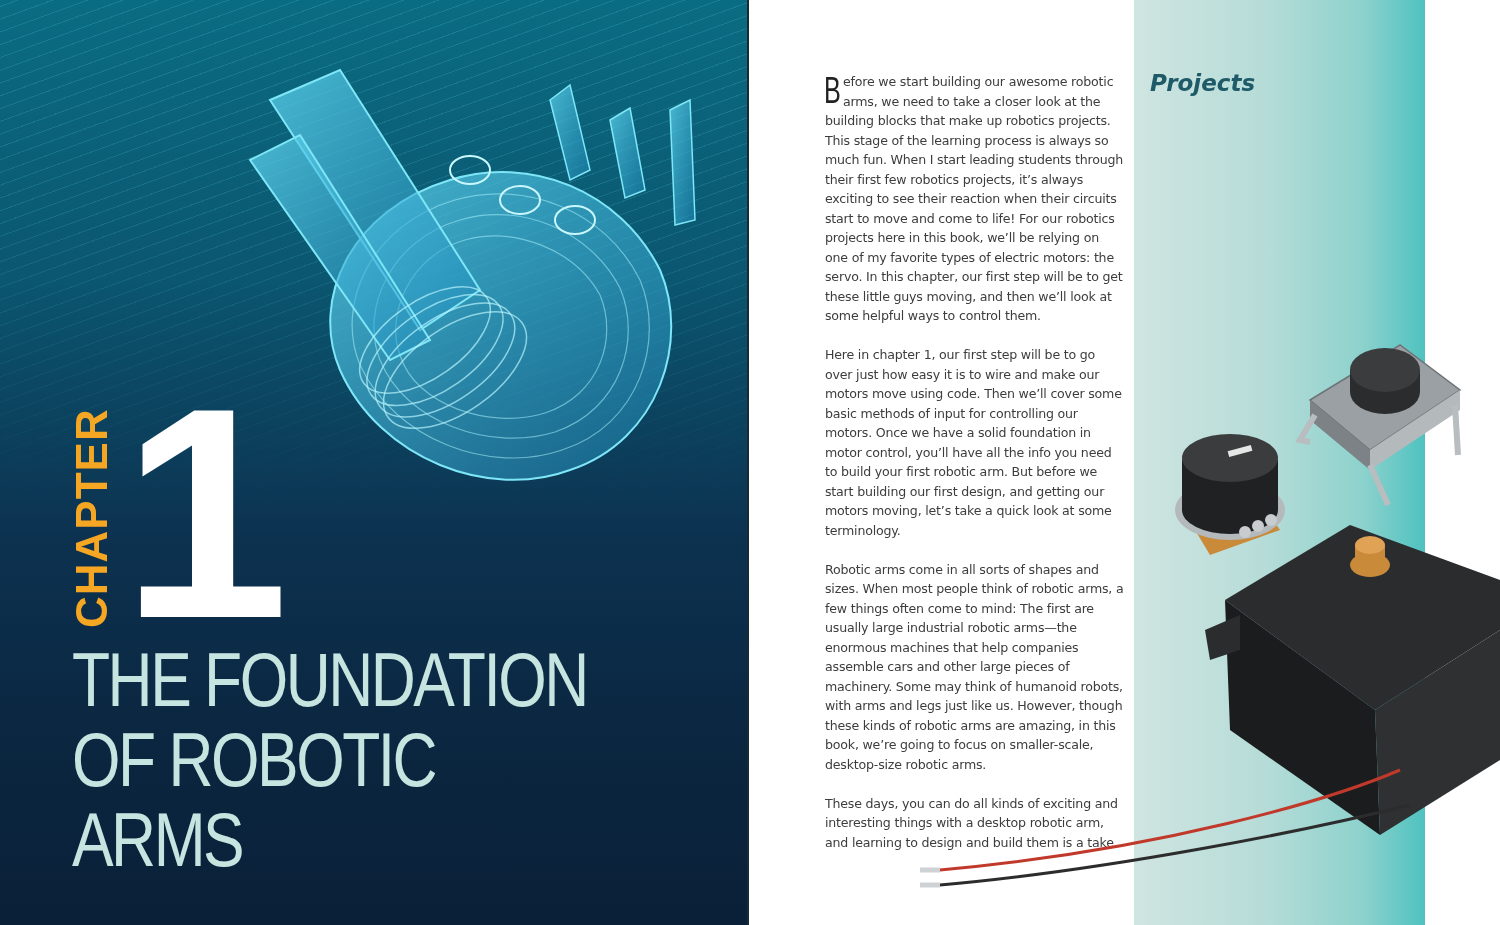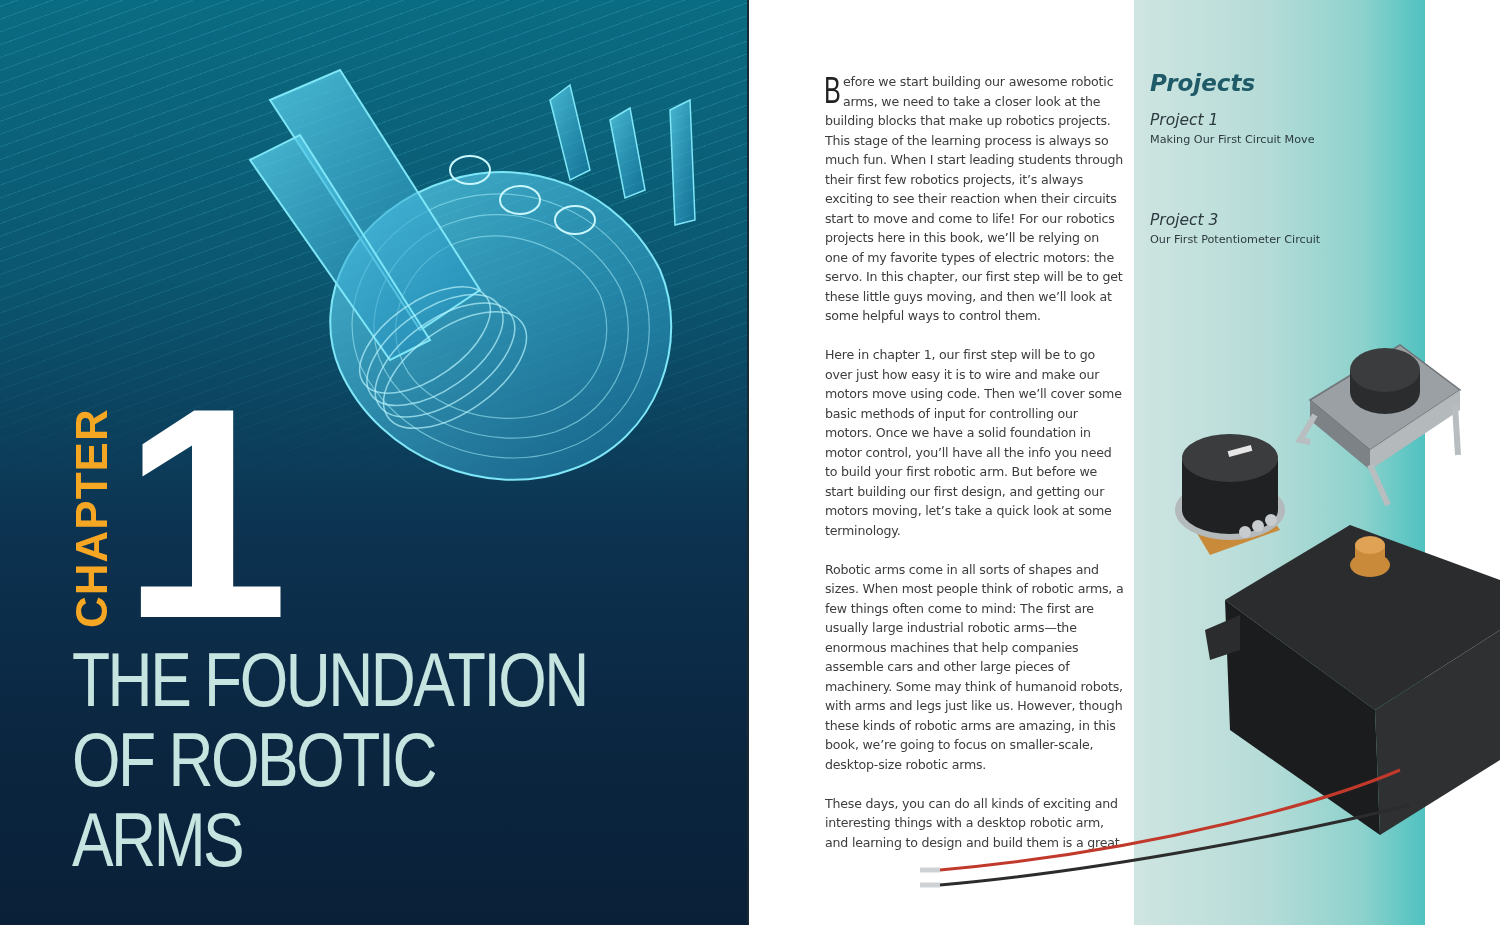--- a/index.html
+++ b/index.html
@@ -131,33 +131,25 @@
   </div>
 </div>
 
 <div class="right-page">
   <div class="body-text">
     <p>
       <span class="drop-cap">B</span><span>efore we start building our awesome robotic arms, we need to take a closer look at the building blocks that make up robotics projects. This stage of the learning process is always so much fun. When I start leading students through their first few robotics projects, it’s always exciting to see their reaction when their circuits start to move and come to life! For our robotics projects here in this book, we’ll be relying on one of my favorite types of electric motors: the servo. In this chapter, our first step will be to get these little guys moving, and then we’ll look at some helpful ways to control them.</span>
     </p>
     <p>Here in chapter 1, our first step will be to go over just how easy it is to wire and make our motors move using code. Then we’ll cover some basic methods of input for controlling our motors. Once we have a solid foundation in motor control, you’ll have all the info you need to build your first robotic arm. But before we start building our first design, and getting our motors moving, let’s take a quick look at some terminology.</p>
     <p>Robotic arms come in all sorts of shapes and sizes. When most people think of robotic arms, a few things often come to mind: The first are usually large industrial robotic arms—the enormous machines that help companies assemble cars and other large pieces of machinery. Some may think of humanoid robots, with arms and legs just like us. However, though these kinds of robotic arms are amazing, in this book, we’re going to focus on smaller-scale, desktop-size robotic arms.</p>
-    <p>These days, you can do all kinds of exciting and interesting things with a desktop robotic arm, and learning to design and build them is a great</p>
+    <p>These days, you can do all kinds of exciting and interesting things with a desktop robotic arm, and learning to design and build them is a take</p>
   </div>
 
   <div class="sidebar">
     <div class="sidebar-heading">Projects</div>
-    <div class="project" style="top:110px">
-      <span class="project-number">Project 1</span>
-      <span class="project-name">Making Our First Circuit Move</span>
-    </div>
-    <div class="project" style="top:210px">
-      <span class="project-number">Project 3</span>
-      <span class="project-name">Our First Potentiometer Circuit</span>
-    </div>
   </div>
 </div>
 
 <svg class="components" viewBox="0 0 590 595">
 
   <g>
     <polygon points="400,70 490,15 550,60 460,120" fill="#9aa0a4" stroke="#6f7478" stroke-width="1.5"></polygon>
     <polygon points="400,70 460,120 460,140 400,90" fill="#7c8286"></polygon>
     <polygon points="460,120 550,60 550,80 460,140" fill="#b4b9bc"></polygon>
     <ellipse cx="475" cy="62" rx="35" ry="22" fill="#2a2c2e"></ellipse>

